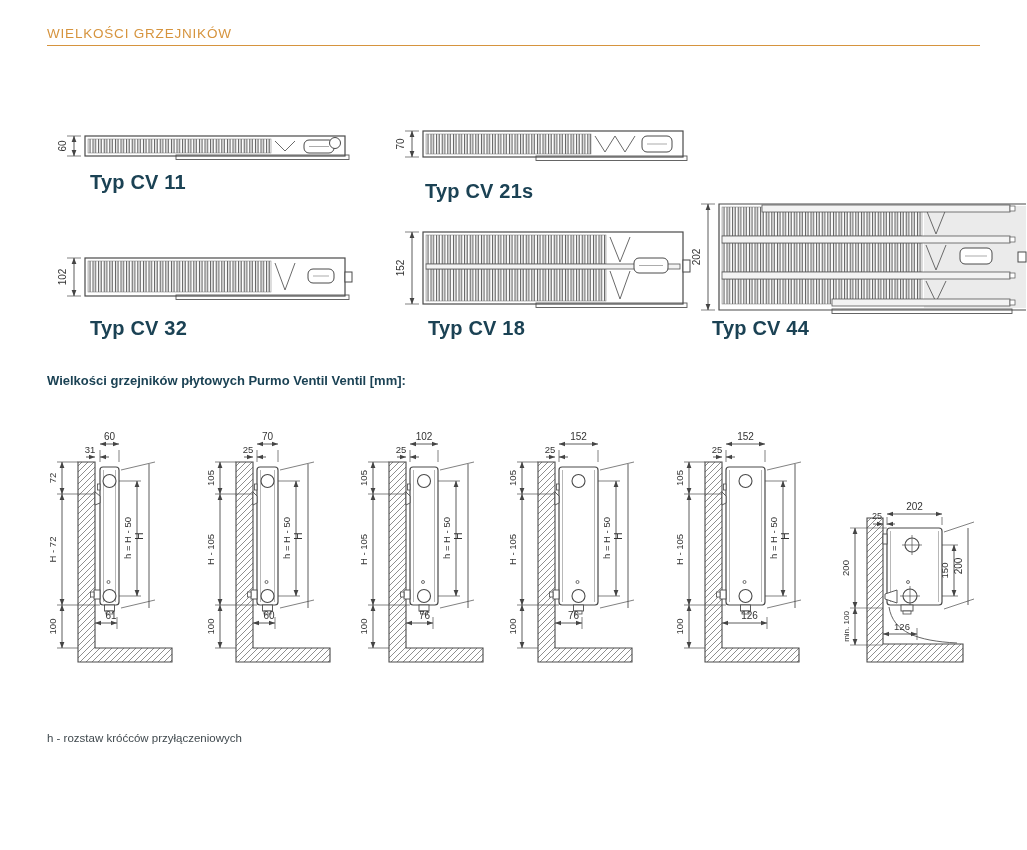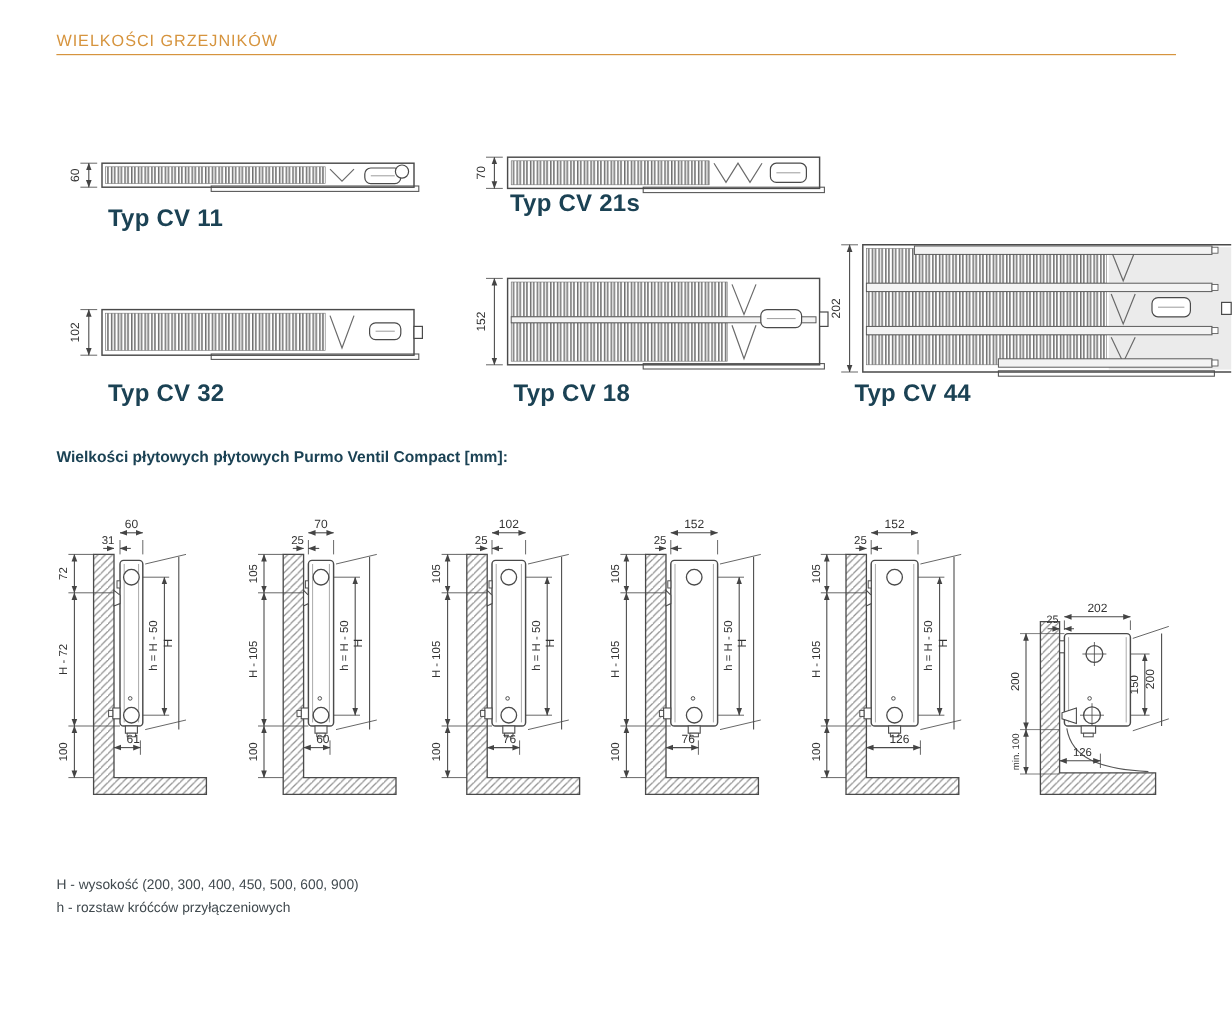--- a/index.html
+++ b/index.html
@@ -123,26 +123,26 @@
         <line x1="273" y1="56" x2="295" y2="56" stroke="#888" stroke-width="0.7"></line>
         <rect x="326" y="52" width="8" height="10" fill="#fff" stroke="#4a4a4a" stroke-width="1"></rect>
         <line x1="9" y1="4" x2="23" y2="4" stroke="#4a4a4a" stroke-width="0.7"></line>
         <line x1="9" y1="110" x2="23" y2="110" stroke="#4a4a4a" stroke-width="0.7"></line>
         <line x1="16" y1="4" x2="16" y2="110" stroke="#4a4a4a" stroke-width="0.9" marker-start="url(#arr)" marker-end="url(#arr)"></line>
         <text x="8" y="57" font-size="10" text-anchor="middle" transform="rotate(-90 8 57)">202</text>
       </svg>
     </div>
 
   <div class="typ-label" style="left:90px;top:171px">Typ CV 11</div>
-  <div class="typ-label" style="left:425px;top:159px">Typ CV 21s</div>
+  <div class="typ-label" style="left:425px;top:180px">Typ CV 21s</div>
   <div class="typ-label" style="left:90px;top:317px">Typ CV 32</div>
   <div class="typ-label" style="left:428px;top:317px">Typ CV 18</div>
   <div class="typ-label" style="left:712px;top:317px">Typ CV 44</div>
 
-  <div class="section-title" style="left:47px;top:373px">Wielkości płytowych płytowych Purmo Ventil Compact [mm]:</div>
+  <div class="section-title" style="left:47px;top:373px">Wielkości grzejników płytowych Purmo Ventil Ventil [mm]:</div>
 
   <div id="sv0" class="abs" style="left:48px;top:424px">
       <svg width="158" height="244" viewBox="0 0 158 244">
         <rect x="30" y="38" width="17" height="200" fill="url(#hatch)"></rect>
         <rect x="47" y="224" width="77" height="14" fill="url(#hatch)"></rect>
         <path d="M30,38 H47 V224 H124 V238 H30 Z" fill="none" stroke="#4a4a4a" stroke-width="1.1"></path>
         <rect x="52" y="43" width="19" height="138" rx="3" fill="#fff" stroke="#4a4a4a" stroke-width="1.2"></rect>
         <line x1="55.5" y1="46" x2="55.5" y2="178" stroke="#999" stroke-width="0.7"></line>
         <line x1="67.5" y1="46" x2="67.5" y2="178" stroke="#999" stroke-width="0.7"></line>
         <circle cx="61.5" cy="57" r="6.5" fill="#fff" stroke="#4a4a4a" stroke-width="1.1"></circle>
@@ -414,16 +414,15 @@
         <text x="4" y="102" font-size="9.5" text-anchor="middle" transform="rotate(-90 4 102)">200</text>
         <line x1="10" y1="142" x2="10" y2="179" stroke="#4a4a4a" stroke-width="0.9" marker-start="url(#arr)" marker-end="url(#arr)"></line>
         <text x="4" y="160.5" font-size="8" text-anchor="middle" transform="rotate(-90 4 160.5)">min. 100</text>
         <line x1="72" y1="162" x2="72" y2="174" stroke="#4a4a4a" stroke-width="0.7"></line>
         <line x1="38" y1="168" x2="72" y2="168" stroke="#4a4a4a" stroke-width="0.9" marker-start="url(#arr)" marker-end="url(#arr)"></line>
         <text x="57" y="164" font-size="9.5" text-anchor="middle">126</text>
       </svg>
     </div>
 
   <div class="legend" style="left:47px;top:729px">
-    <div>H - wysokość (200, 300, 400, 450, 500, 600, 900)</div>
     <div>h - rozstaw króćców przyłączeniowych</div>
   </div>
 </div>
 
 </body></html>

